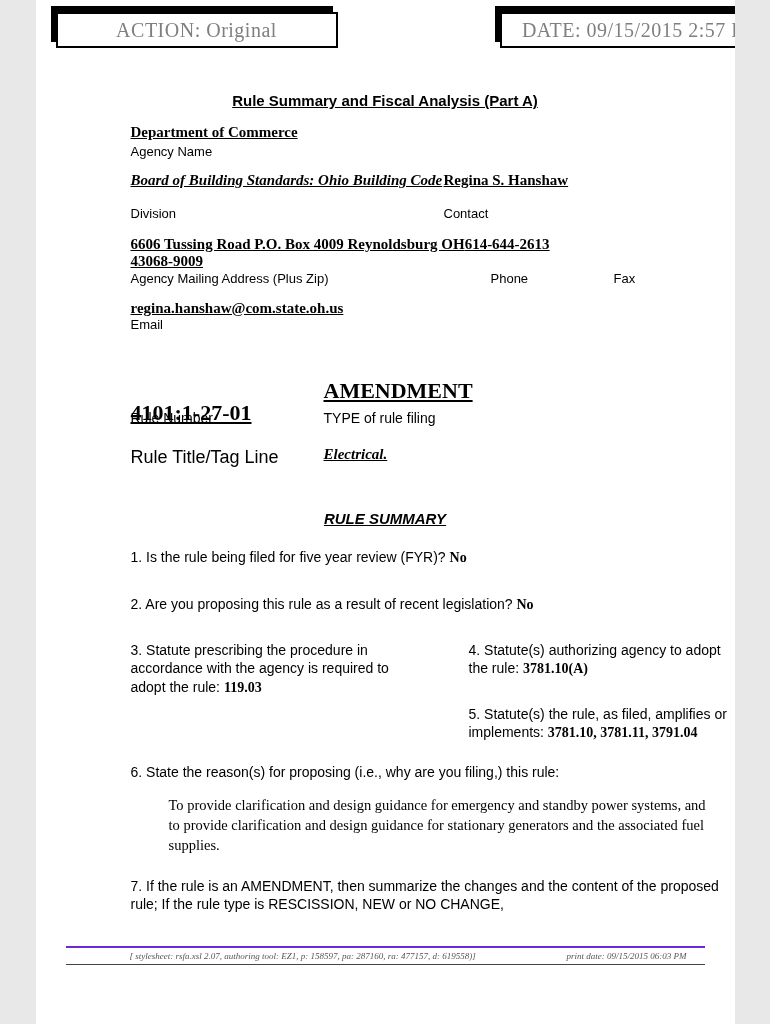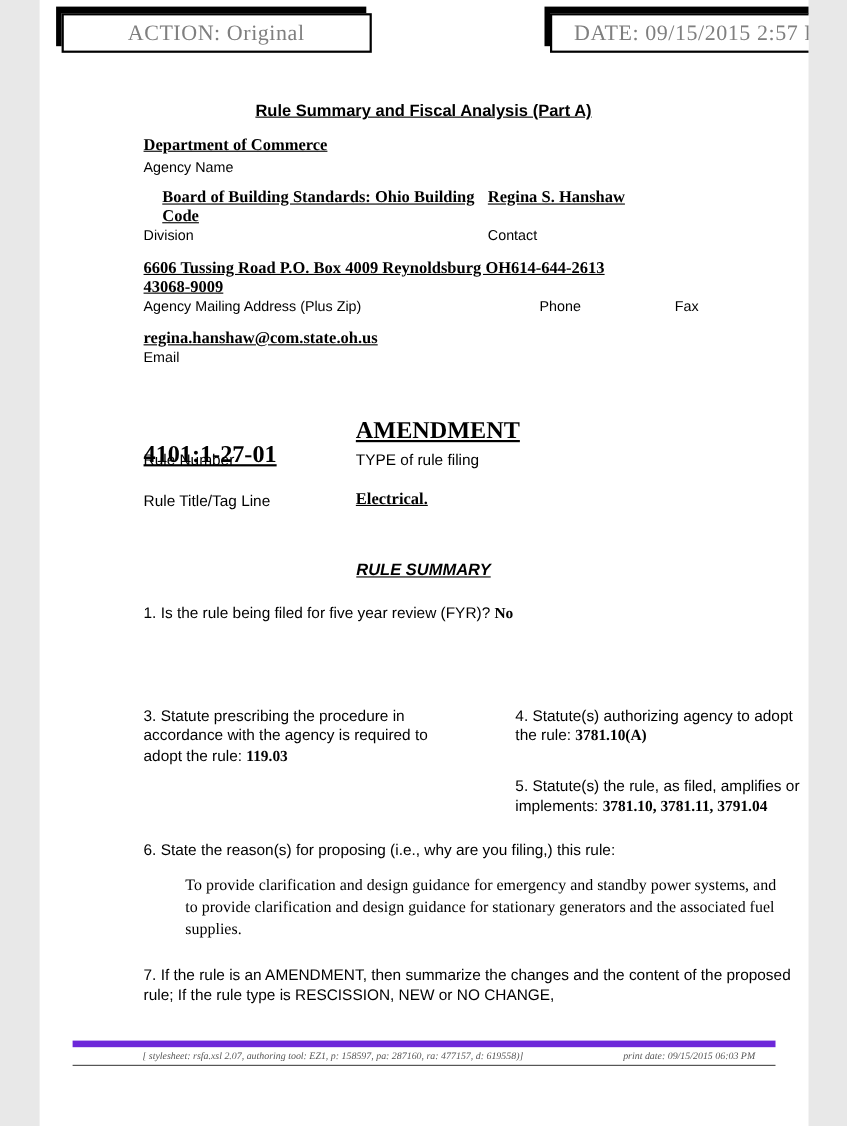--- a/index.html
+++ b/index.html
@@ -72,21 +72,21 @@
   }
   .para{
     font-family:"Liberation Serif", serif;
     font-size:14.5px;
     line-height:1.38;
     color:#000;
   }
   .footer{
     position:absolute;
     left:30px;right:30px;top:946px;
-    border-top:6px solid #6d28d9;
+    border-top:2px solid #6d28d9;
     border-bottom:1px solid #444;
     display:flex;
     justify-content:space-between;
     align-items:center;
     padding:3px 18px 3px 64px;
     font-family:"Liberation Serif", serif;
     font-style:italic;
     font-size:9px;
     color:#555;
   }
@@ -101,49 +101,53 @@
   </div>
   <div class="stamp" style="left:464px;top:12px;width:280px;">
     <span>DATE: 09/15/2015 2:57 PM</span>
   </div>
 
   <div class="abs title">Rule Summary and Fiscal Analysis (Part A)</div>
 
   <div class="abs val" style="left:95px;top:124px;">Department of Commerce</div>
   <div class="abs label" style="left:95px;top:144px;">Agency Name</div>
 
-  <div class="abs val" style="left:112px;top:172px;width:318px;">Board of Building Standards: Ohio Building Code</div>
+  <div class="abs val" style="left:95px;top:172px;width:318px;font-style:italic;">Board of Building Standards: Ohio Building Code</div>
   <div class="abs val" style="left:408px;top:172px;">Regina S. Hanshaw</div>
   <div class="abs label" style="left:95px;top:206px;">Division</div>
   <div class="abs label" style="left:408px;top:206px;">Contact</div>
 
   <div class="abs" style="left:95px;top:235px;white-space:nowrap;"><span class="val">6606 Tussing Road P.O. Box 4009 Reynoldsburg OH</span><span class="val">614-644-2613</span></div>
   <div class="abs val" style="left:95px;top:253px;">43068-9009</div>
   <div class="abs label" style="left:95px;top:271px;">Agency Mailing Address (Plus Zip)</div>
   <div class="abs label" style="left:455px;top:271px;text-align:right;">Phone</div>
   <div class="abs label" style="left:578px;top:271px;text-align:center;">Fax</div>
 
   <div class="abs val" style="left:95px;top:300px;">regina.hanshaw@com.state.oh.us</div>
   <div class="abs label" style="left:95px;top:317px;">Email</div>
 
   <div class="abs val big" style="left:95px;top:400px;">4101:1-27-01</div>
   <div class="abs val big" style="left:288px;top:378px;">AMENDMENT</div>
   <div class="abs label" style="left:95px;top:410px;font-size:14px;">Rule Number</div>
   <div class="abs label" style="left:288px;top:410px;font-size:14px;">TYPE of rule filing</div>
 
-  <div class="abs label" style="left:95px;top:447px;font-size:14px;">Rule Title/Tag Line</div>
-  <div class="abs val" style="left:288px;top:446px;">Electrical.</div>
+  <div class="abs label" style="left:95px;top:447px;font-size:18px;">Rule Title/Tag Line</div>
+  <div class="abs val" style="left:288px;top:446px;font-style:italic;">Electrical.</div>
 
   <div class="abs summary-heading">RULE SUMMARY</div>
 
   <div class="abs q" style="left:95px;top:548px;width:600px;">
     <span>1. Is the rule being filed for five year review (FYR)?</span>
     <span class="ans">No</span>
   </div>
 
+  <div class="abs q" style="left:95px;top:595px;width:600px;">
+    <span>2. Are you proposing this rule as a result of recent legislation?</span>
+    <span class="ans">No</span>
+  </div>
 
   <div class="abs q" style="left:95px;top:641px;width:296px;">
     <span>3. Statute prescribing the procedure in accordance with the agency is required to adopt the rule:</span>
     <span class="ans">119.03</span>
   </div>
 
   <div class="abs q" style="left:433px;top:641px;width:258px;">
     <span>4. Statute(s) authorizing agency to adopt the rule:</span>
     <span class="ans">3781.10(A)</span>
   </div>

